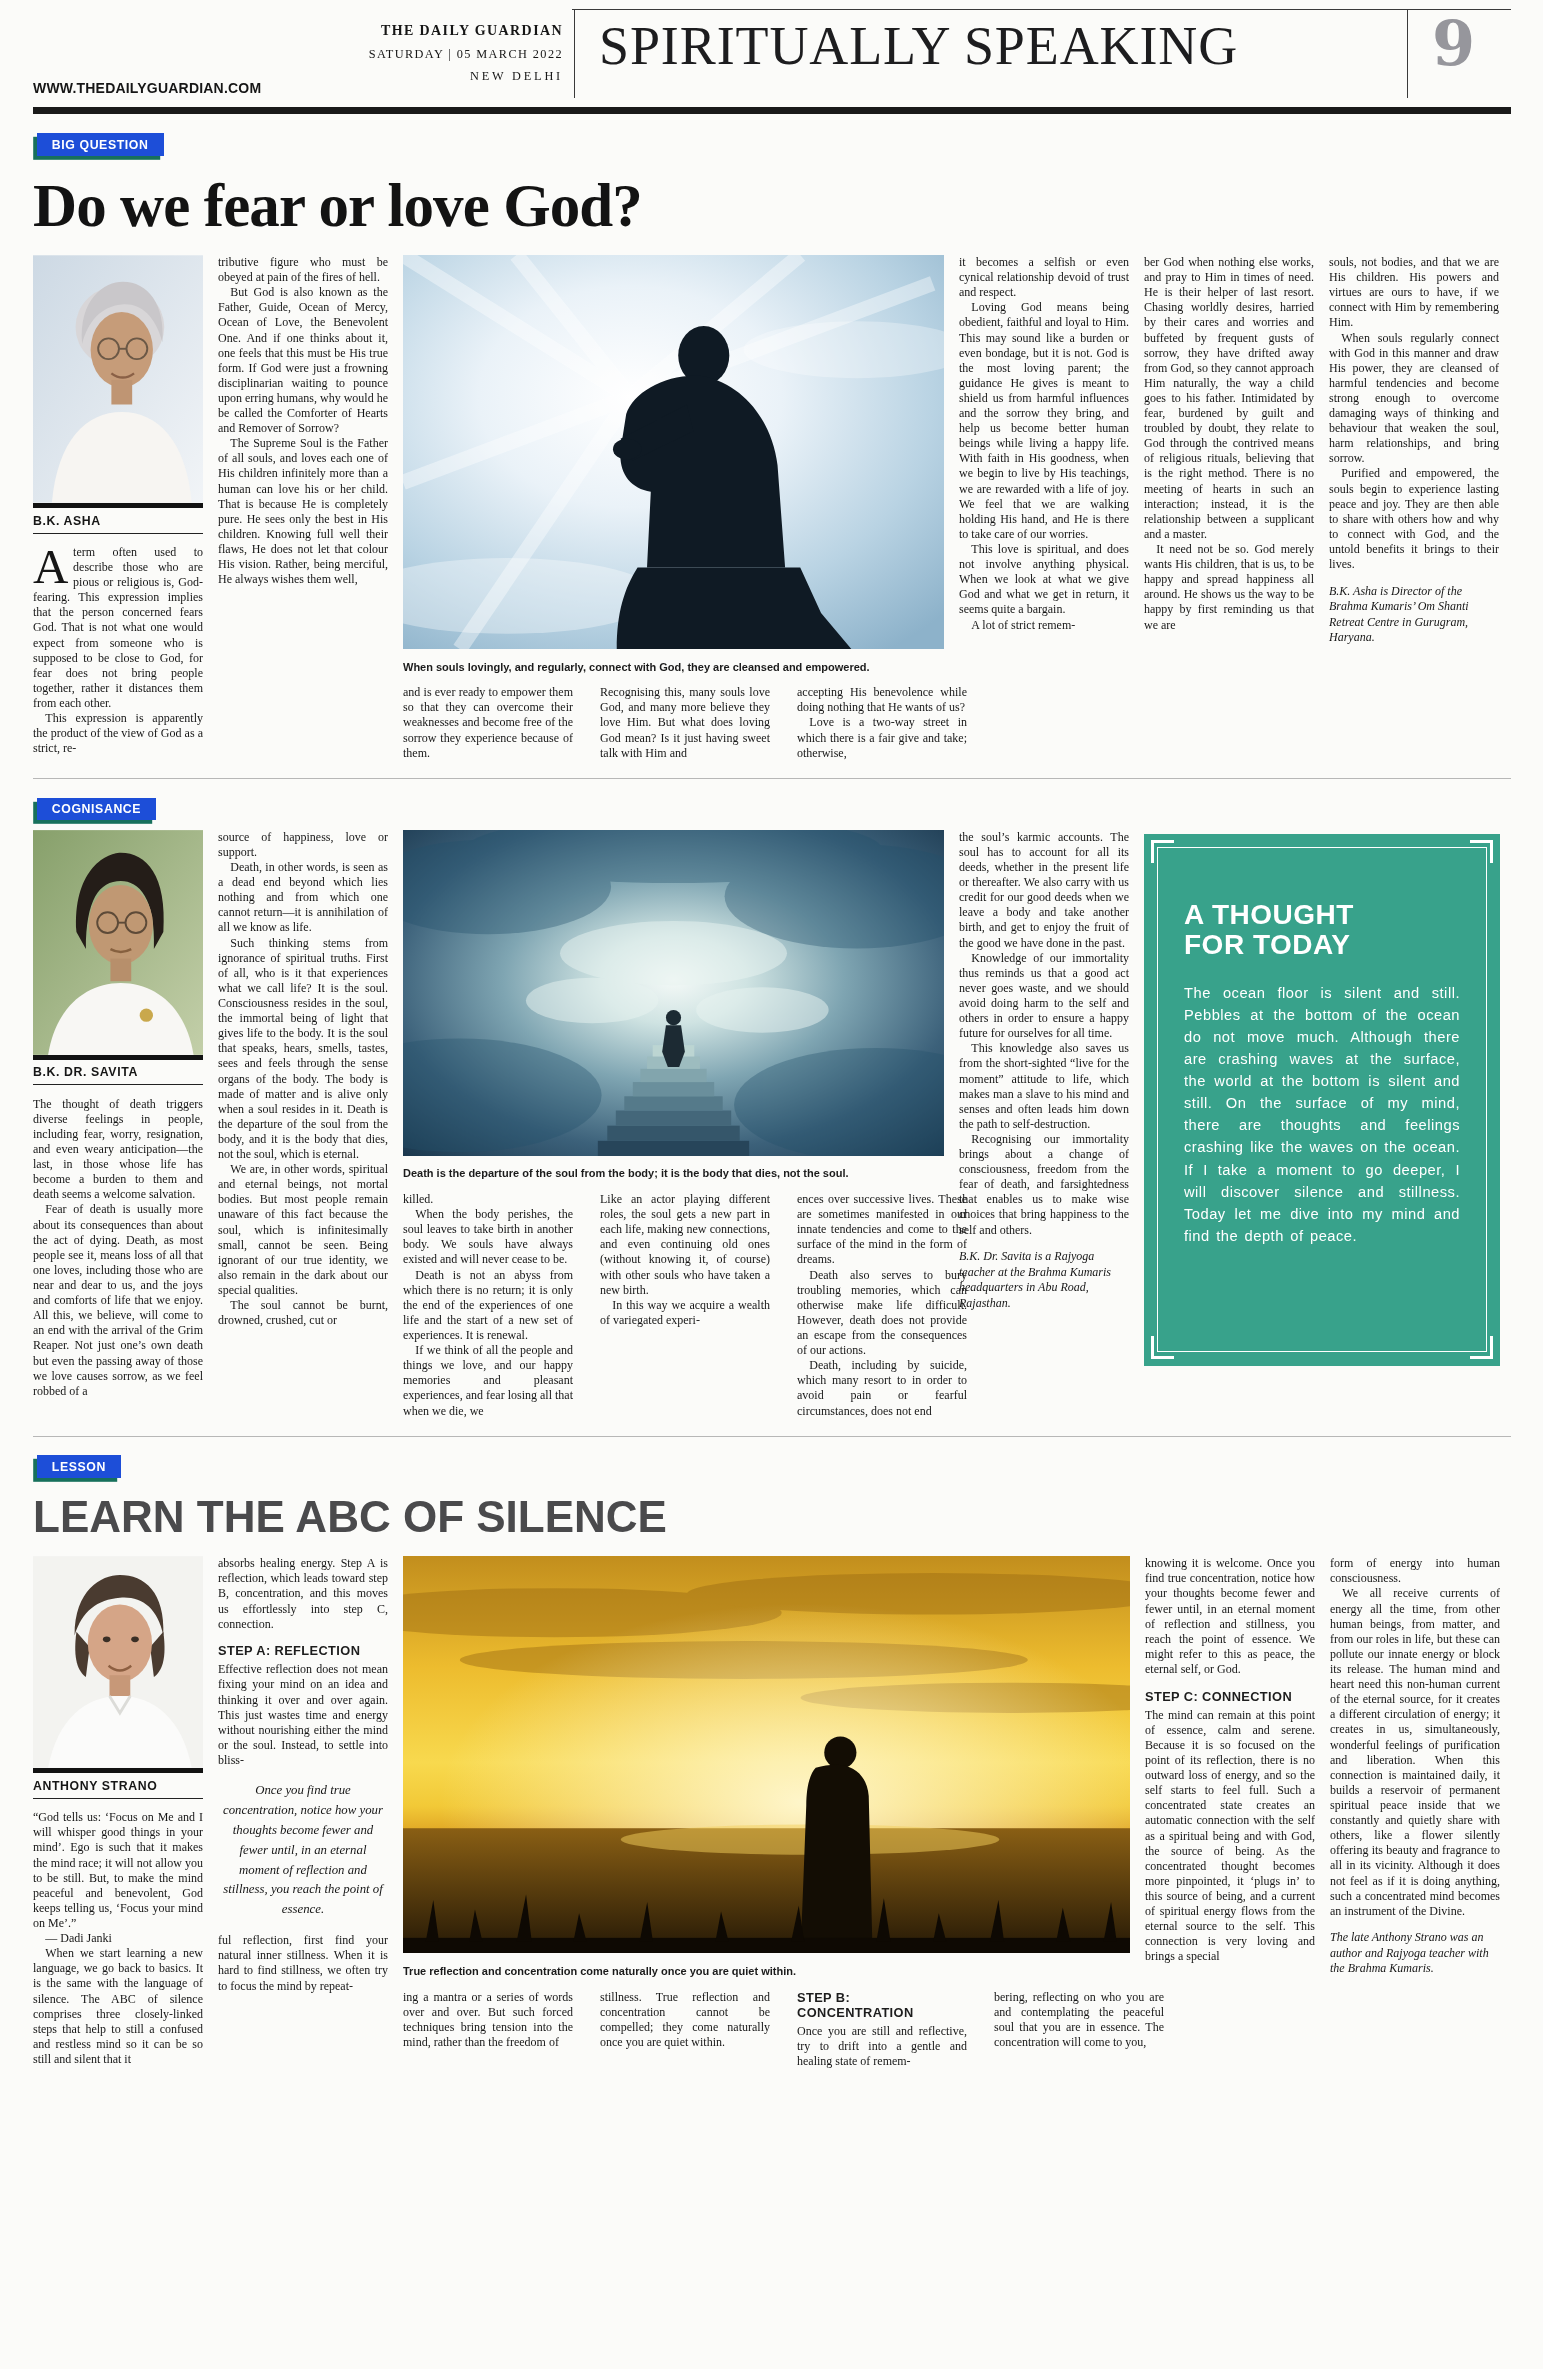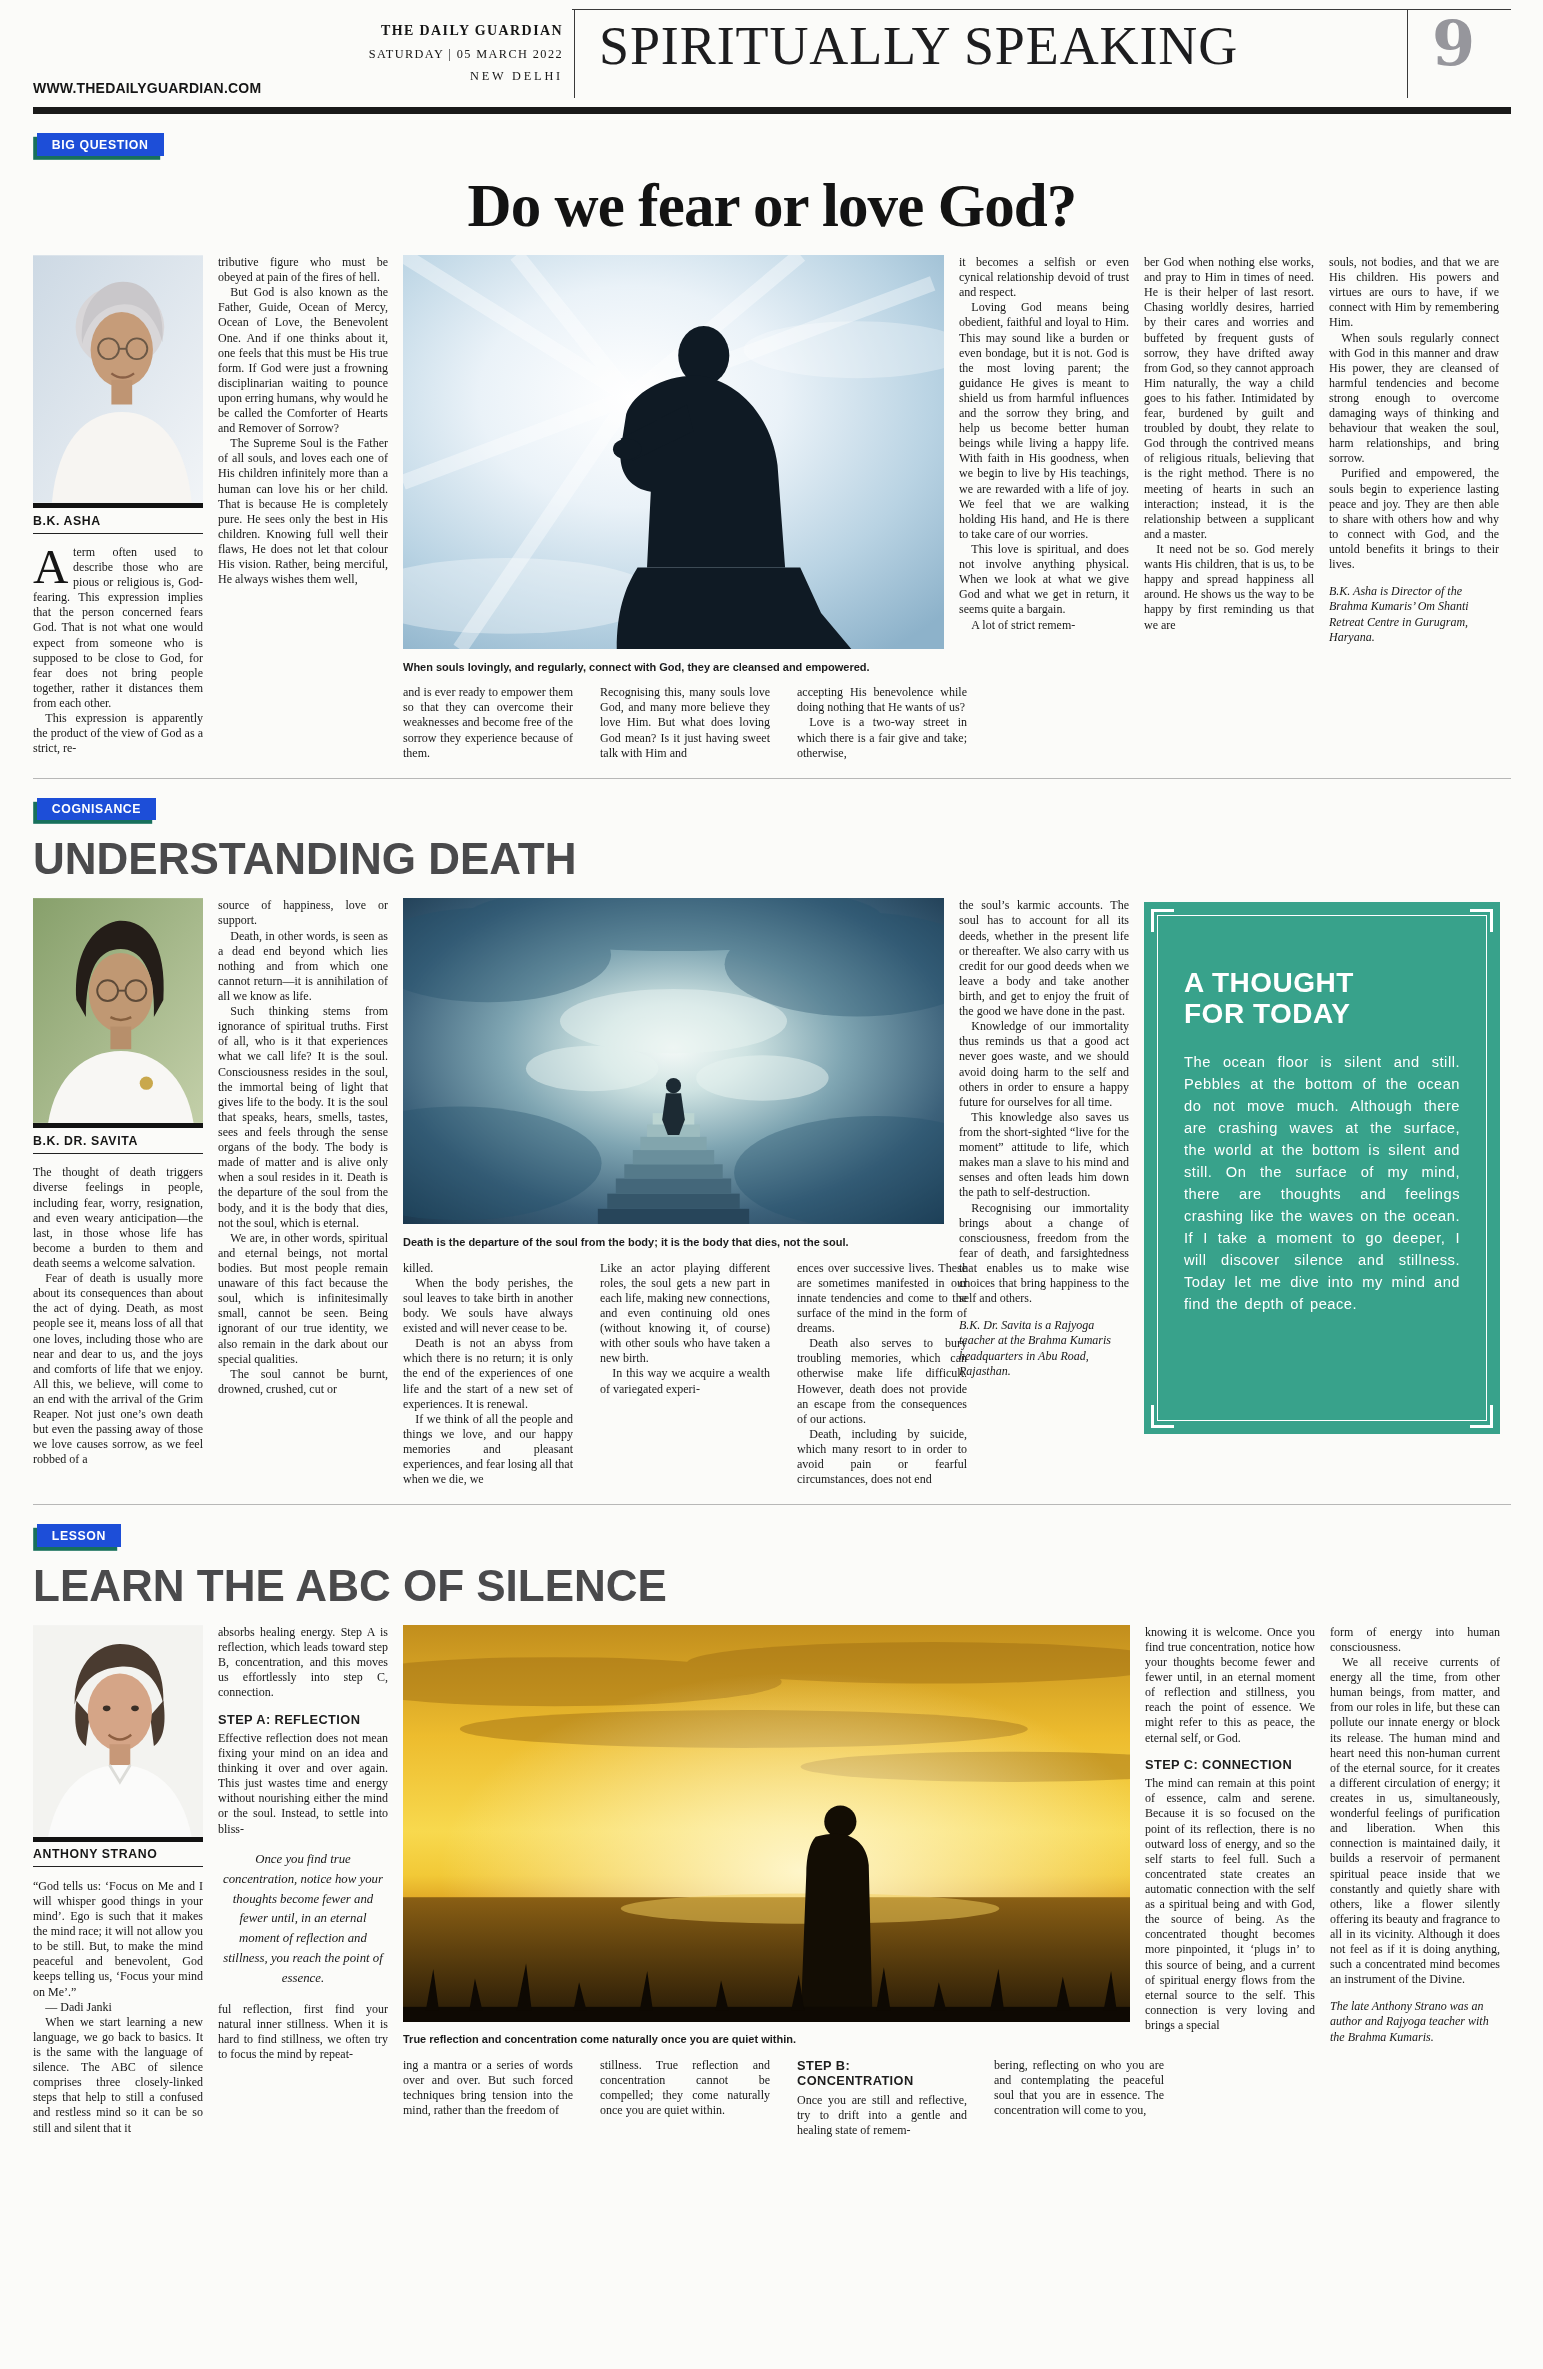--- a/index.html
+++ b/index.html
@@ -26,21 +26,21 @@
 
   
   section.article { margin-top:15px; }
   .kicker {
     display:inline-block; background:#1d4ed8; color:#fff;
     font:700 12.3px/1 "Liberation Sans",sans-serif; letter-spacing:0.6px;
     padding:5.7px 15px 4.7px; box-shadow:-3.8px 3.8px 0 #17705c; margin:3.8px 0 9.5px 3.8px;
   }
   h1.headline {
     margin:9.5px 0 19px; font:700 61px/1 "Liberation Serif",serif;
-    letter-spacing:-0.9px; color:#131313;text-align:center;
+    letter-spacing:-0.9px; color:#131313;
   }
   h2.headline {
     margin:7.6px 0 17px; font:700 44px/1 "Liberation Sans",sans-serif;
     letter-spacing:0; color:#4a4a4c;
   }
   .row { display:flex; gap:15px; align-items:flex-start; }
   .col { flex:0 0 170px; width:170px; }
   .imgblock.w3 { flex:0 0 541px; width:541px; }
   .imgblock.w4 { flex:0 0 727px; width:727px; }
   .subrow { display:flex; gap:27px; }
@@ -207,21 +207,20 @@
             <p>Purified and empowered, the souls begin to experience lasting peace and joy. They are then able to share with others how and why to connect with God, and the untold benefits it brings to their lives.</p>
           </div>
         <p class="bio">B.K. Asha is Director of the Brahma Kumaris’ Om Shanti Retreat Centre in Gurugram, Haryana.</p>
       </div>
     </div>
     <hr class="divider">
   </section>
 
   <section class="article">
     <span class="kicker">COGNISANCE</span>
-    <h2 class="headline">UNDERSTANDING DEATH</h2>
     <div class="row">
       <div class="col">
         <div class="authorbox">
           <svg width="170" height="225" viewBox="0 0 180 238">
             <defs>
                 <linearGradient id="pb" x1="0" y1="0" x2="1" y2="1">
               <stop offset="0" stop-color="#87a06b"></stop>
                   <stop offset="1" stop-color="#c3cfa9"></stop>
             </linearGradient>
               </defs>

